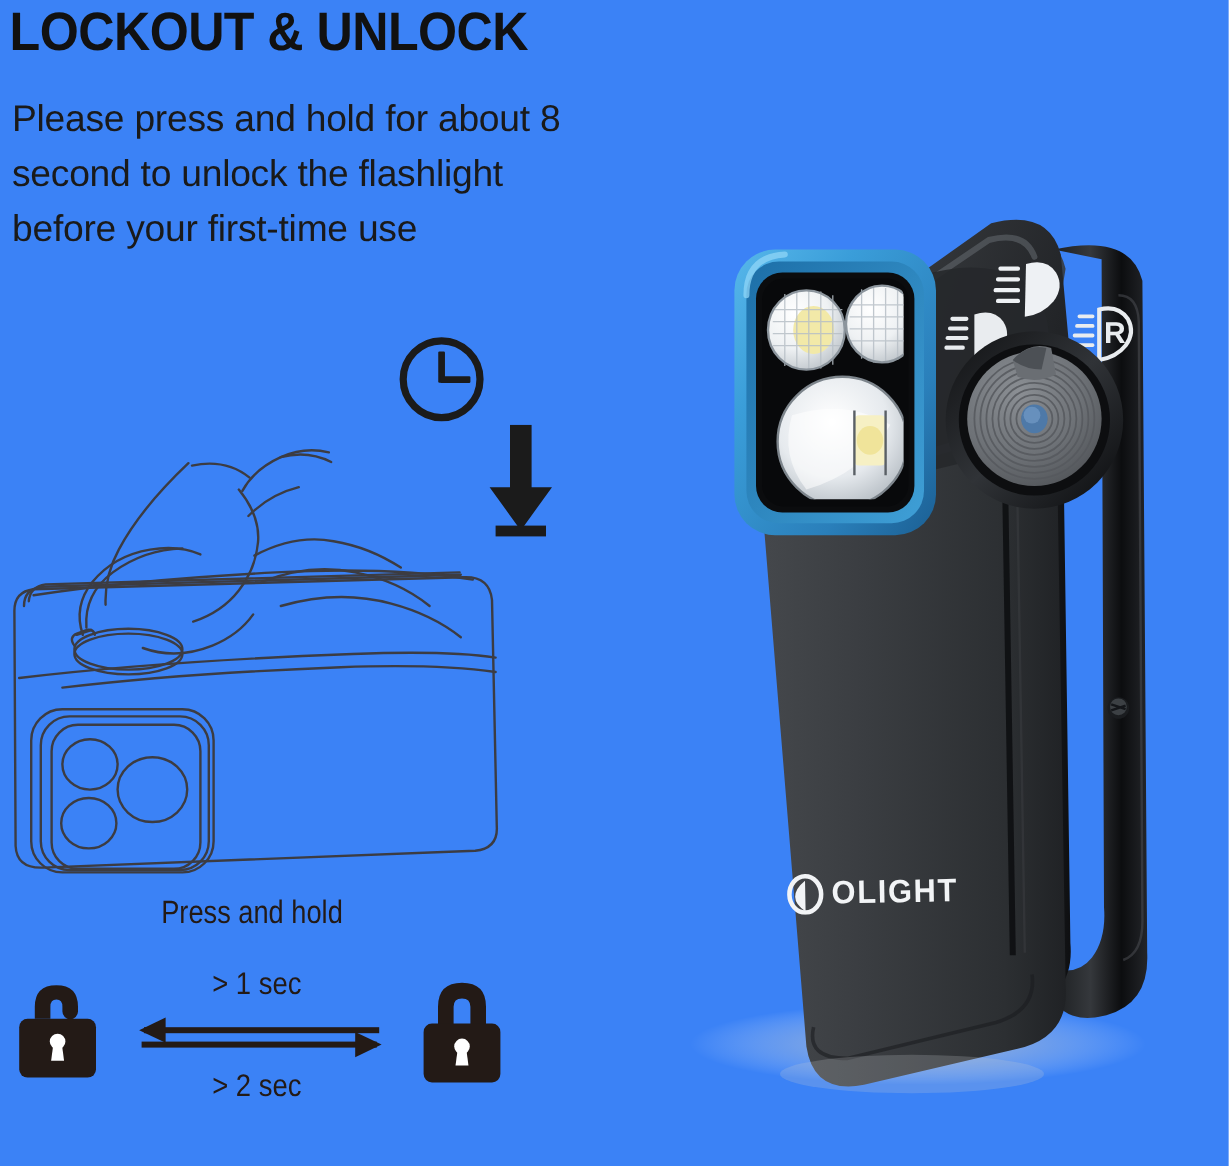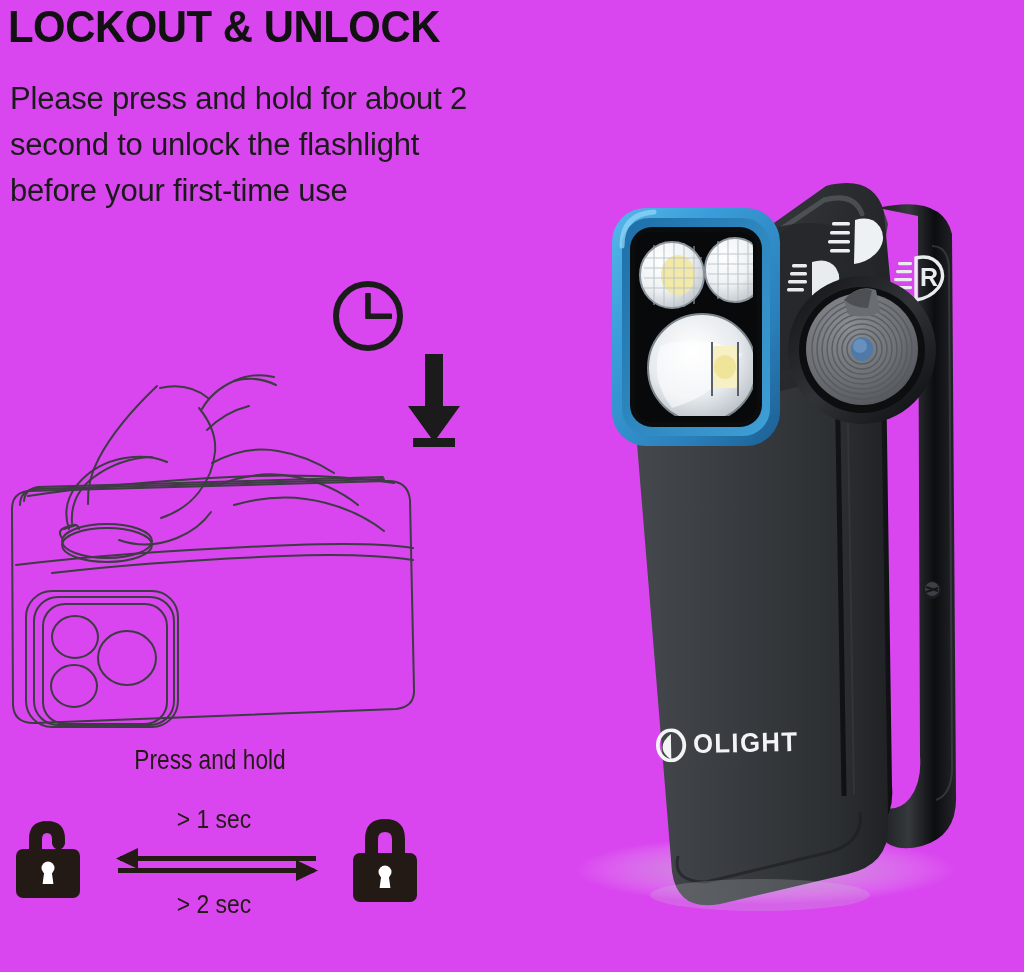--- a/index.html
+++ b/index.html
@@ -7,21 +7,21 @@
     width: 1024px;
     height: 972px;
     background: #ffffff;
     font-family: "Liberation Sans", sans-serif;
     overflow: hidden;
   }
   #page {
     position: relative;
     width: 1024px;
     height: 972px;
-    background: #d946ef;
+    background: #3b82f6;
   }
 
   
   #title {
     position: absolute;
     left: 8px;
     top: 2px;
     font-family: "Liberation Sans", sans-serif;
     font-weight: bold;
     font-size: 45px;
@@ -147,21 +147,21 @@
     transform-origin: left top;
   }
 </style>
 </head>
 <body>
 
 <div id="page">
 
   <div id="title">LOCKOUT &amp; UNLOCK</div>
 
-  <div id="subtitle">Please press and hold for about 2 second to unlock the flashlight before your first-time use</div>
+  <div id="subtitle">Please press and hold for about 8 second to unlock the flashlight before your first-time use</div>
 
   <svg id="clock-icon" viewBox="0 0 74 74">
     <circle cx="37" cy="37" r="32" fill="none" stroke="#1b1b1b" stroke-width="6"></circle>
     <rect x="34.2" y="14" width="5.6" height="26" fill="#1b1b1b" rx="1"></rect>
     <rect x="36" y="34.5" width="25" height="5.6" fill="#1b1b1b" rx="1"></rect>
   </svg>
 
   <svg id="down-arrow" viewBox="0 0 54 94">
     <path d="M18 0 H36 V52 H53 L27 88 L1 52 H18 Z" fill="#1b1b1b"></path>
     <rect x="6" y="84" width="42" height="9" fill="#1b1b1b"></rect>

